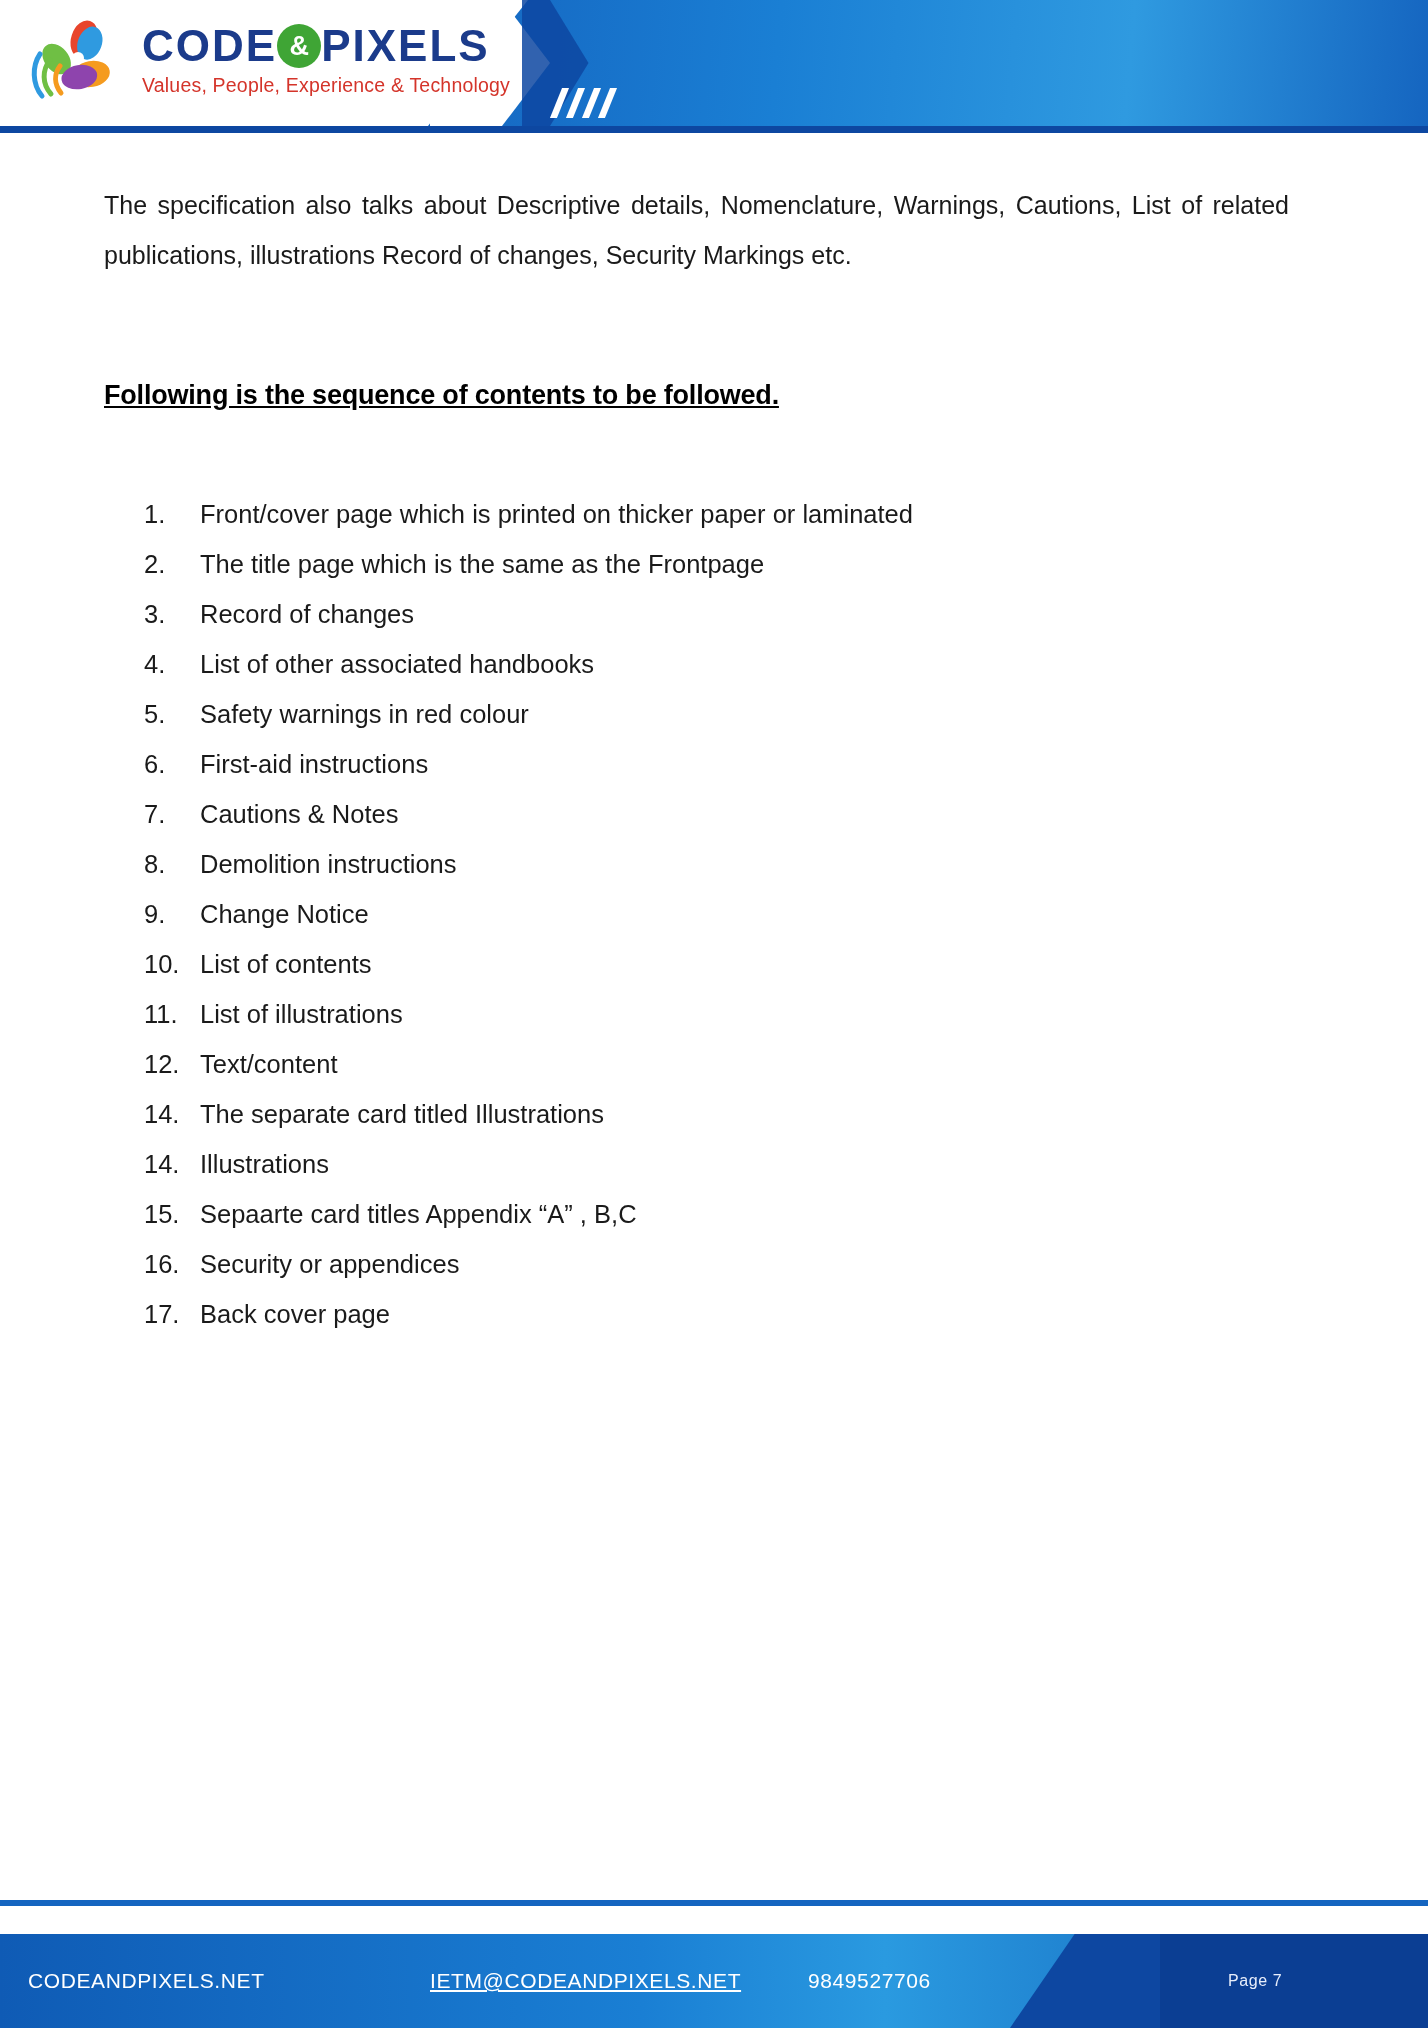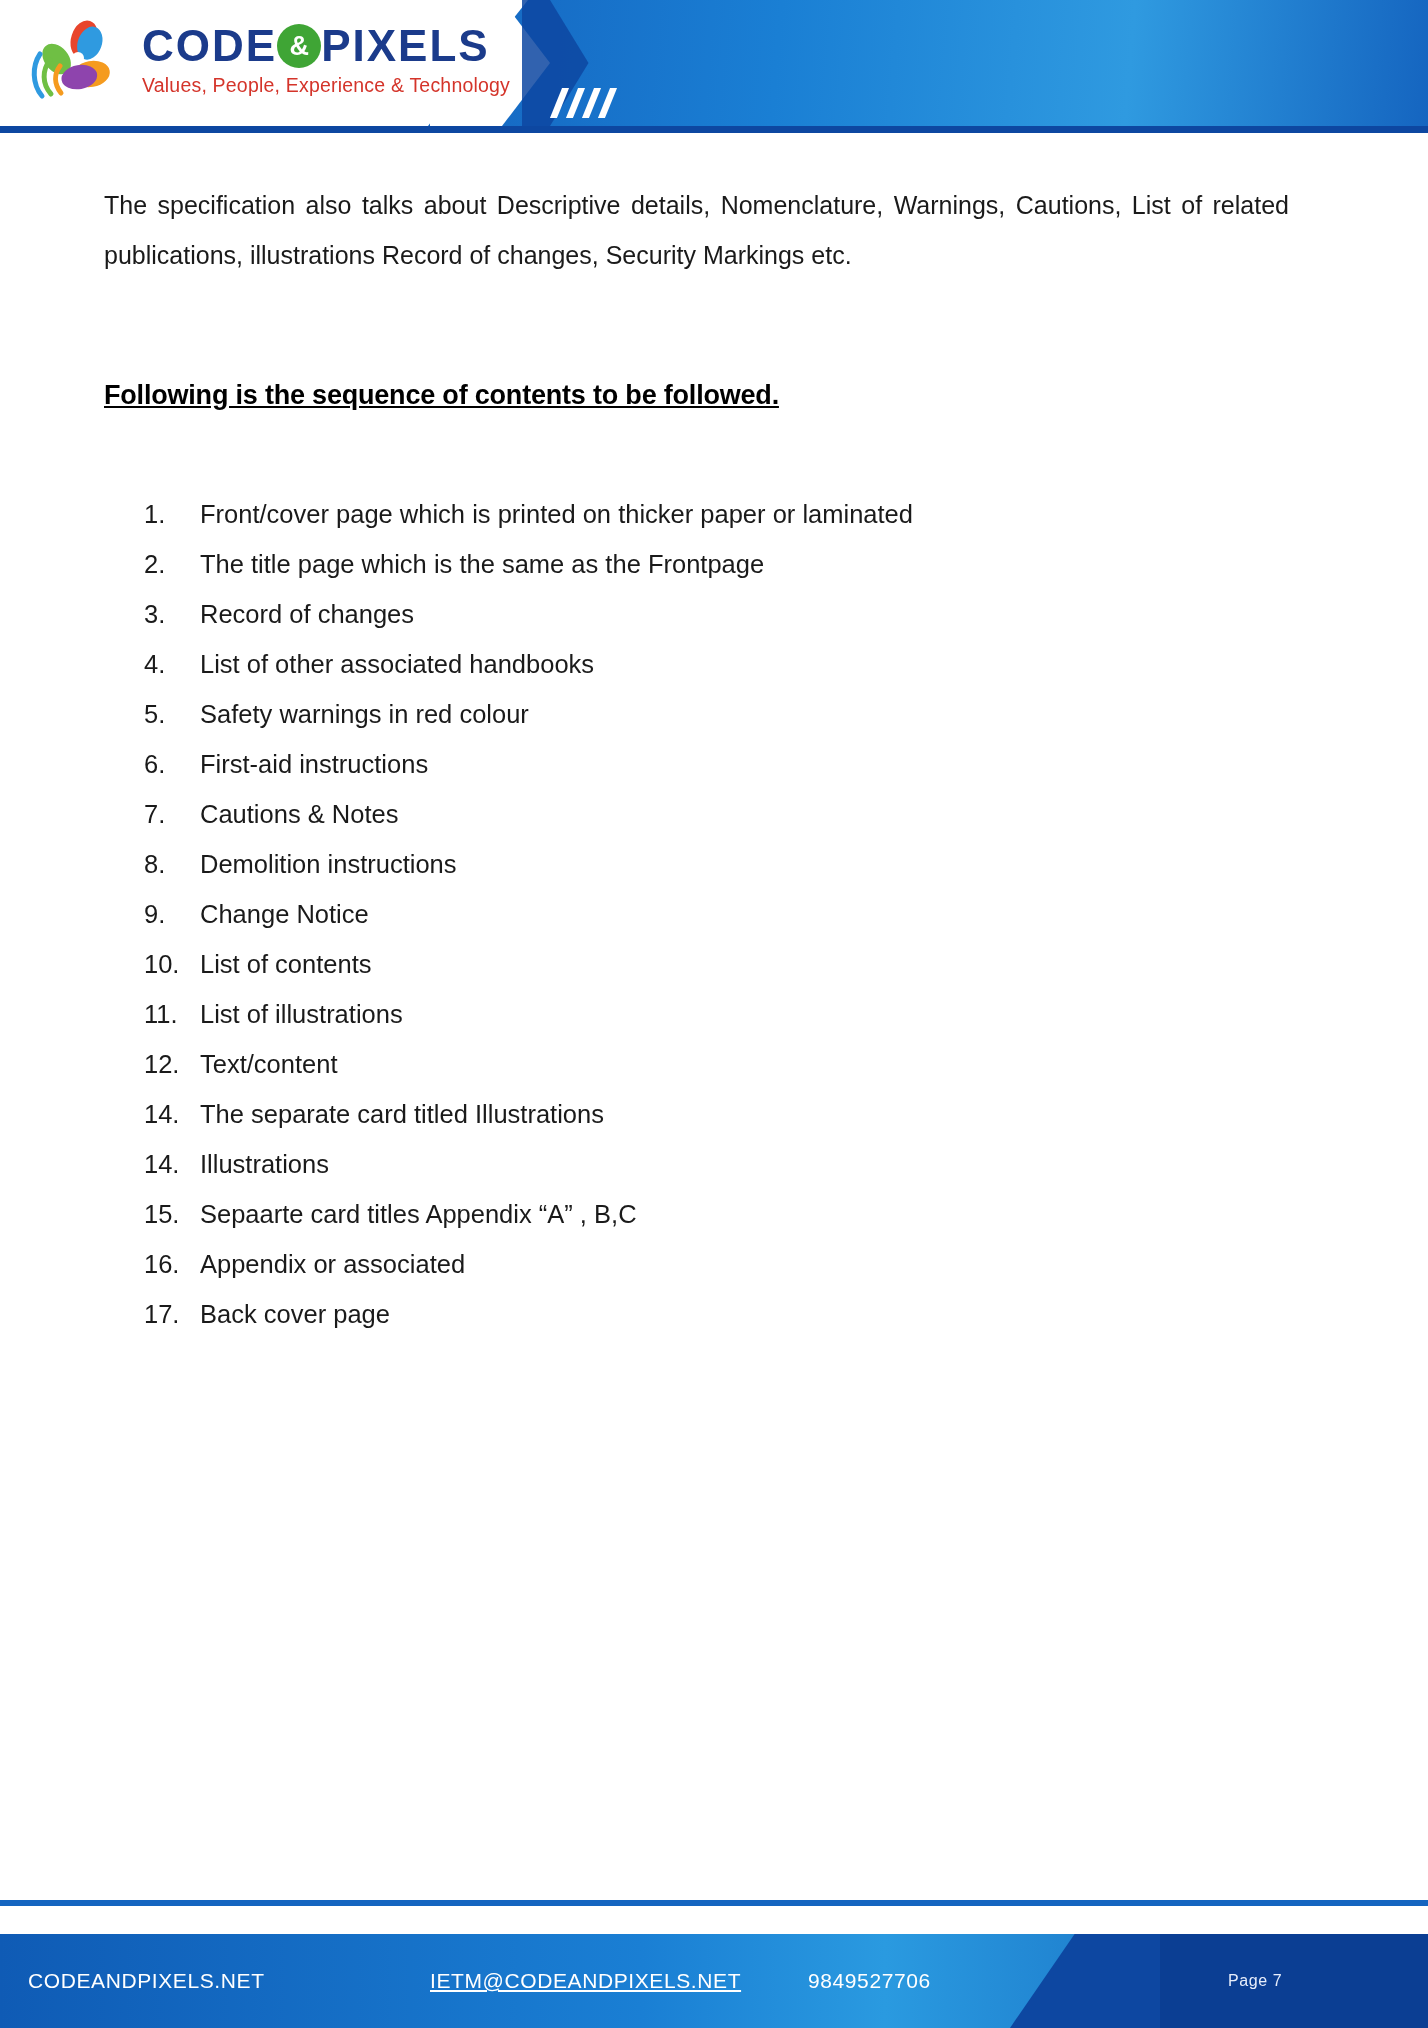--- a/index.html
+++ b/index.html
@@ -355,21 +355,21 @@
         <li>
           <span class="num">14.</span>
           <span>Illustrations</span>
         </li>
         <li>
           <span class="num">15.</span>
           <span>Sepaarte card titles Appendix “A” , B,C</span>
         </li>
         <li>
           <span class="num">16.</span>
-          <span>Appendix or associated</span>
+          <span>Security or appendices</span>
         </li>
         <li>
           <span class="num">17.</span>
           <span>Back cover page</span>
         </li>
       </ol>
   </div>
 </div>
 
 <div class="footer">

